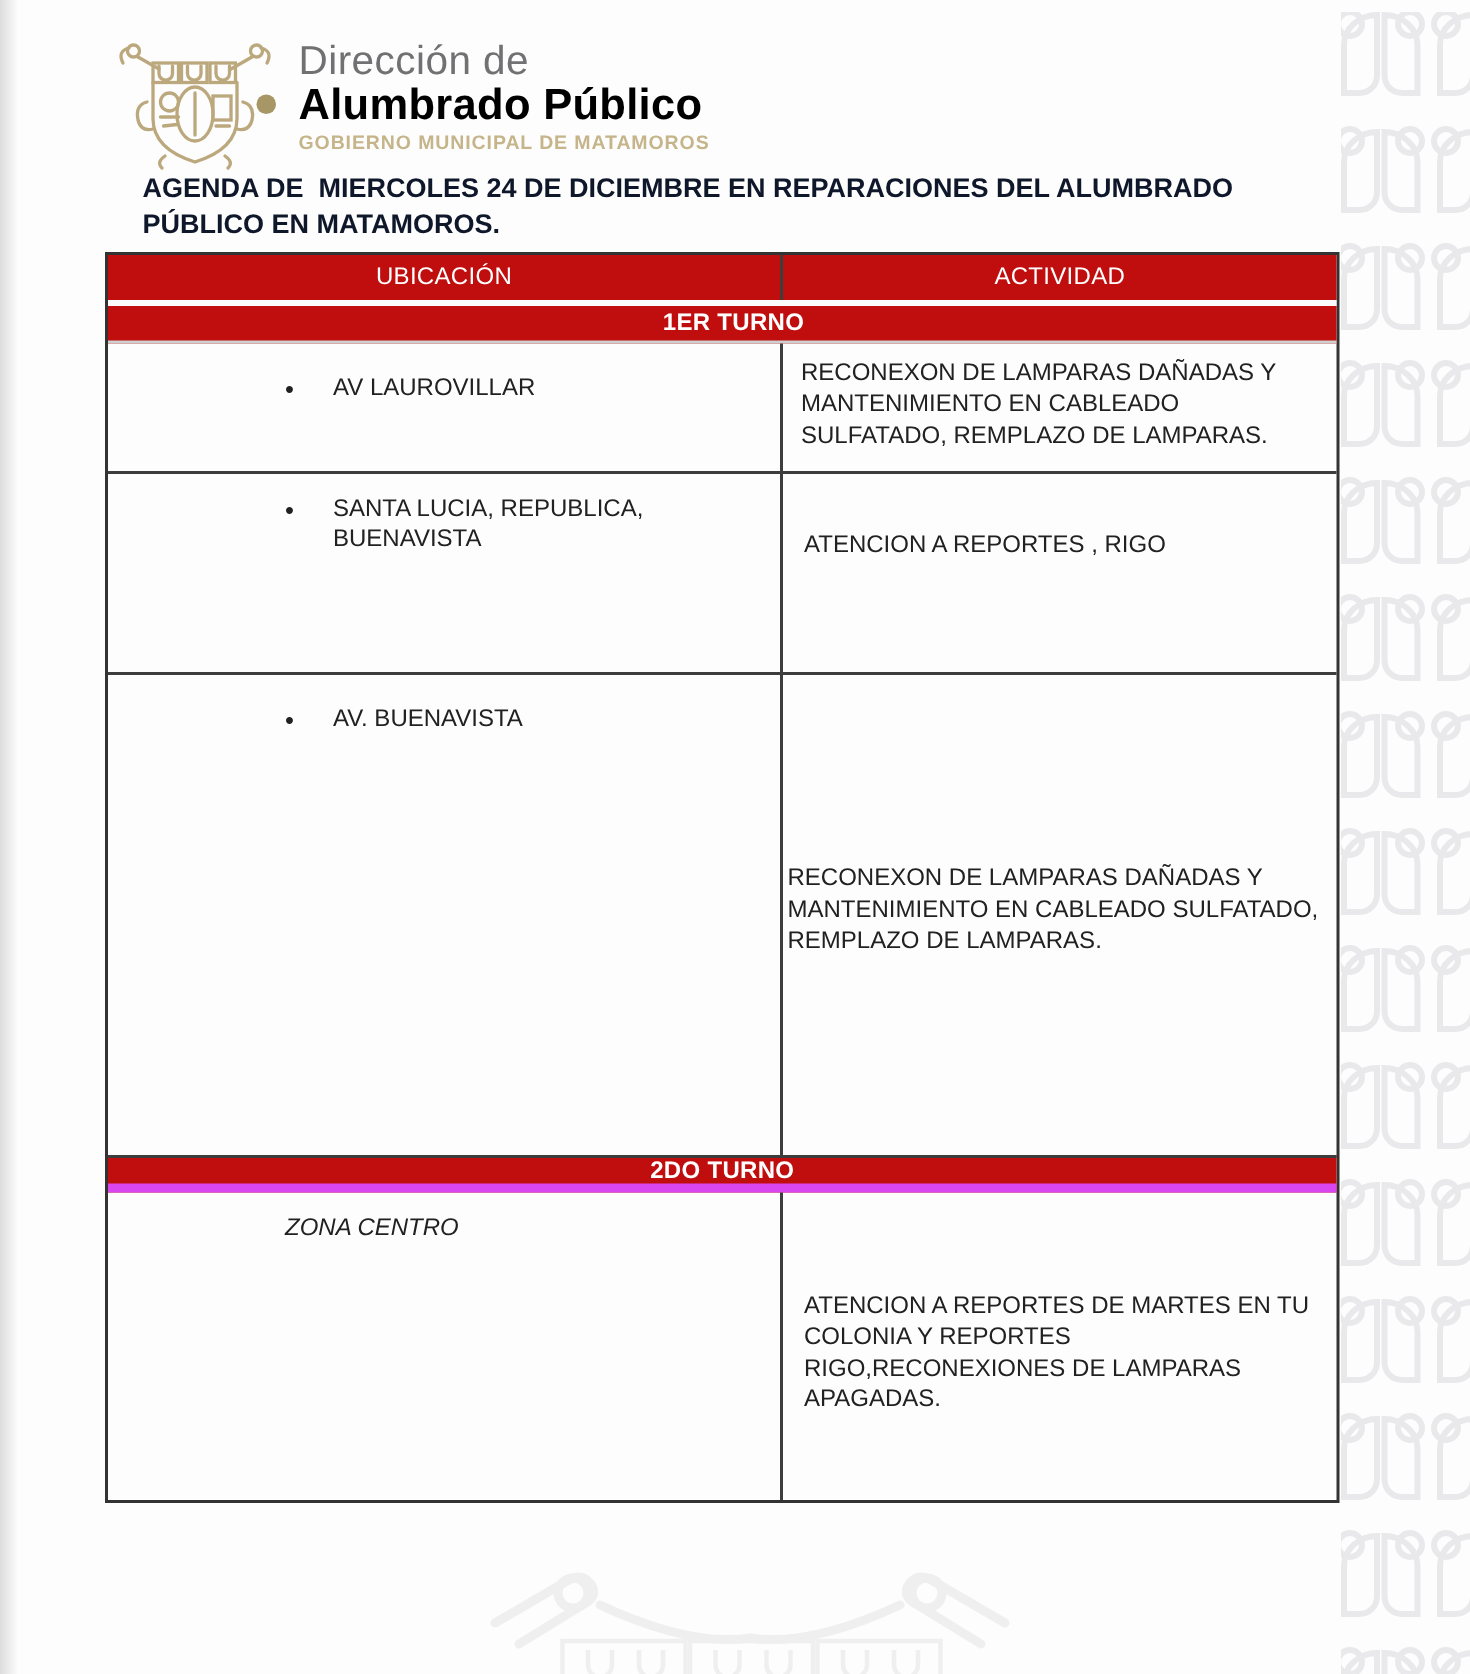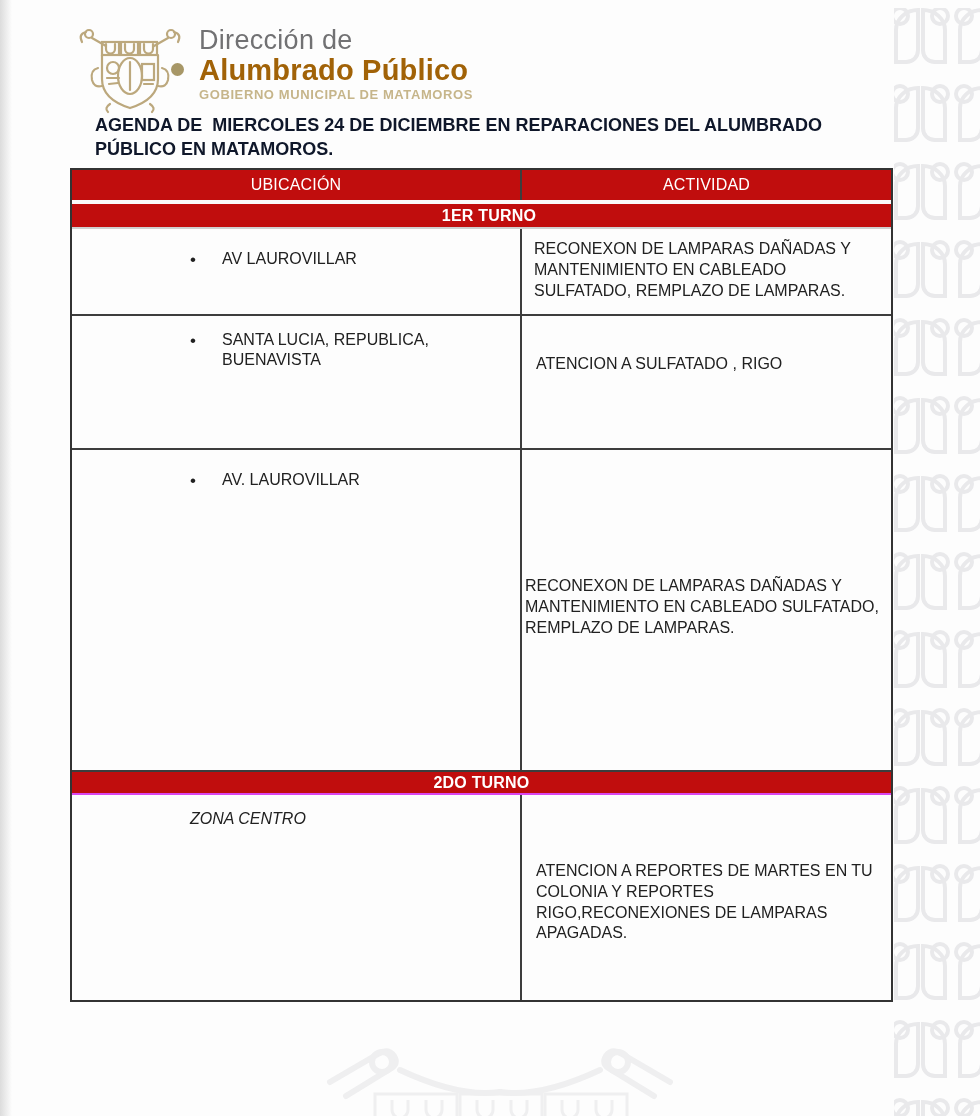--- a/index.html
+++ b/index.html
@@ -17,21 +17,21 @@
     background:linear-gradient(to right,#dcdcdc,rgba(255,255,255,0));
   }
   
   .wm-right { position:absolute; right:0; top:0; width:90px; height:1116px; pointer-events:none; }
   .wm-bottom { position:absolute; left:270px; top:1040px; width:460px; height:76px; pointer-events:none; }
   
   .logo-wrap { position:absolute; left:70px; top:16px; width:120px; height:98px; }
   .logo-dot { position:absolute; left:171px; top:63px; width:13px; height:13px; border-radius:50%; background:#A79767; }
   .logo-text { position:absolute; left:199px; top:26px; line-height:1.08; }
   .logo-line1 { font-size:27px; color:#717173; letter-spacing:.3px; }
-  .logo-line2 { font-size:29px; font-weight:bold; color:#a16207; letter-spacing:.2px; }
+  .logo-line2 { font-size:29px; font-weight:bold; color:#000000; letter-spacing:.2px; }
   .logo-line3 { font-size:13px; font-weight:bold; color:#C6B58A; letter-spacing:.6px; margin-top:2px; }
   
   .page-title {
     position:absolute; left:95px; top:114px; width:800px;
     font-size:18px; font-weight:bold; color:#0f172a;
     line-height:1.32; white-space:pre-wrap;
   }
   
   .agenda-table {
     position:absolute; left:70px; top:168px; width:823px;
@@ -41,21 +41,21 @@
   .th { display:flex; align-items:center; justify-content:center;
         color:#fff; font-weight:normal; font-size:16px; letter-spacing:.2px; }
   .th-ub { width:450px; border-right:2px solid #3d3d3d; }
   .th-act { flex:1; }
   .gap-row { height:4px; background:#fafafa; }
   .section-bar {
     height:25px; background:#C00D0D; color:#fff; font-weight:bold; font-size:16px;
     display:flex; align-items:center; justify-content:center; letter-spacing:.2px;
   }
   .section-bar.first { border-bottom:2px solid #cfcfcf;padding-left:15px; }
-  .section-bar.second { border-top:2px solid #3d3d3d; border-bottom:2px solid #d946ef; }
+  .section-bar.second { border-top:2px solid #3d3d3d; border-bottom:6px solid #d946ef; }
   .trow { display:flex; }
   .trow + .trow { border-top:2px solid #3d3d3d; }
   .cell-ub { width:450px; border-right:2px solid #3d3d3d; font-size:16px; color:#212121; }
   .cell-act { flex:1; font-size:16px; color:#212121; line-height:1.3; }
   .ub-item { display:flex; align-items:flex-start; }
   .bullet { width:10px; margin-right:22px; font-size:17px; line-height:1.25; }
   .ub-text { line-height:1.25; }
   .r1 { height:85px; } .r1 .cell-ub { padding:20px 0 0 118px; } .r1 .cell-act { padding:10px 10px 0 12px; }
   .r2 { height:134px; } .r2 .cell-ub { padding:14px 0 0 118px; } .r2 .cell-act { padding:38px 10px 0 14px; }
   .r2 .ub-text { width:250px; }
@@ -163,28 +163,28 @@
       <div class="cell-act">RECONEXON DE LAMPARAS DAÑADAS Y MANTENIMIENTO EN CABLEADO SULFATADO, REMPLAZO DE LAMPARAS.</div>
     </div>
 
     <div class="trow r2">
       <div class="cell-ub">
         <div class="ub-item">
           <span class="bullet">•</span>
           <span class="ub-text">SANTA LUCIA, REPUBLICA, BUENAVISTA</span>
         </div>
       </div>
-      <div class="cell-act">ATENCION A SULFATADO , RIGO</div>
+      <div class="cell-act">ATENCION A REPORTES , RIGO</div>
     </div>
 
     <div class="trow r3">
       <div class="cell-ub">
         <div class="ub-item">
           <span class="bullet">•</span>
-          <span class="ub-text">AV. LAUROVILLAR</span>
+          <span class="ub-text">AV. BUENAVISTA</span>
         </div>
       </div>
       <div class="cell-act">RECONEXON DE LAMPARAS DAÑADAS Y MANTENIMIENTO EN CABLEADO SULFATADO, REMPLAZO DE LAMPARAS.</div>
     </div>
 
     <div class="section-bar second">2DO TURNO</div>
 
     <div class="trow r4">
       <div class="cell-ub">
         <div class="ub-item">

